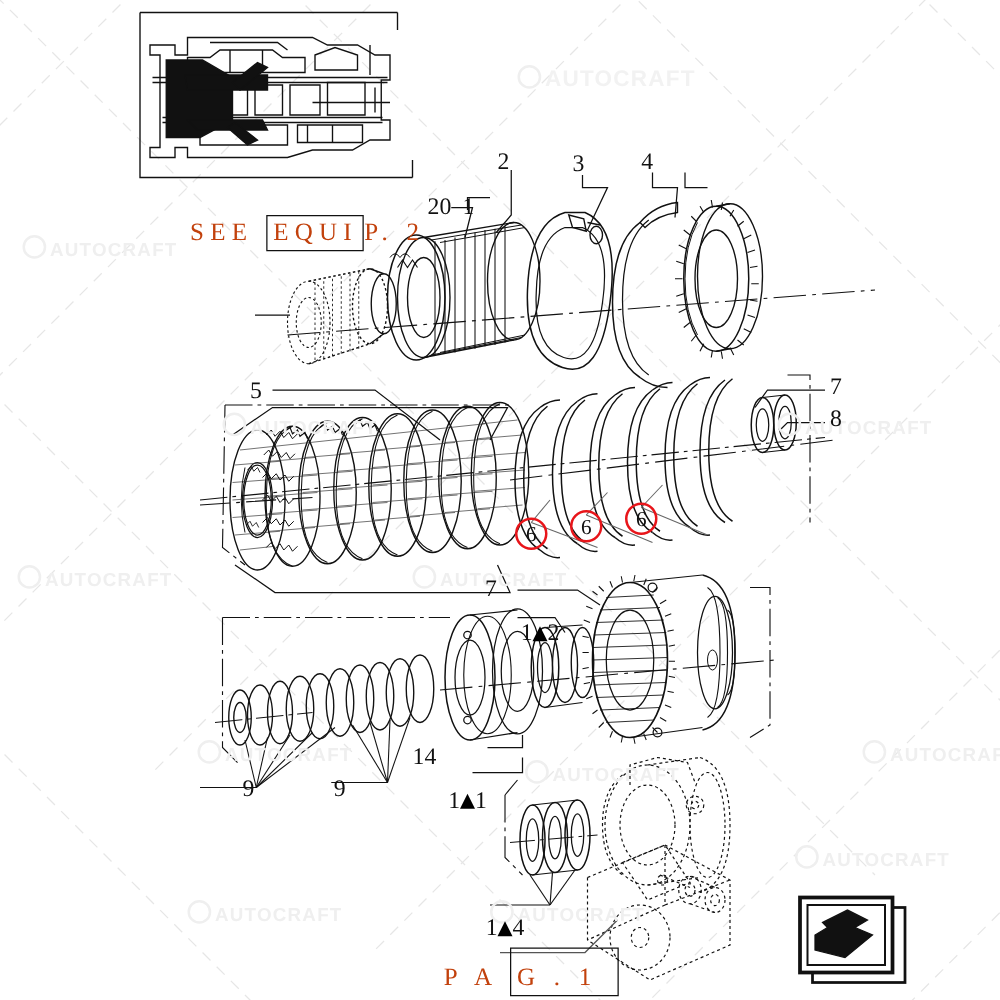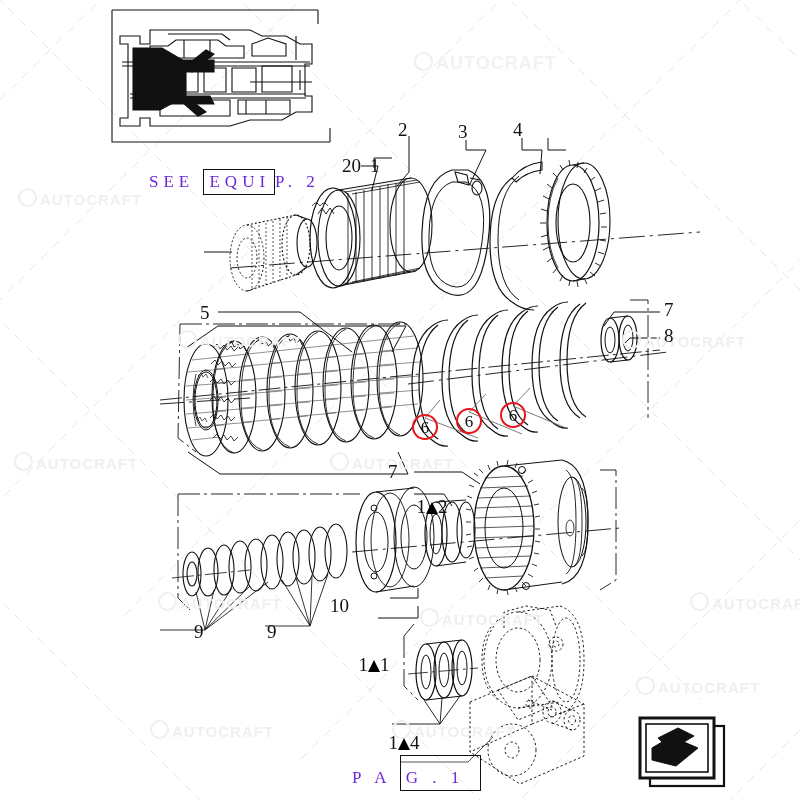--- a/index.html
+++ b/index.html
@@ -4,21 +4,21 @@
 <style>
   html,body{margin:0;padding:0;background:#fff;}
   body{width:800px;height:800px;overflow:hidden;
        font-family:"Liberation Serif", serif;}
   #stage{position:relative;width:800px;height:621px;background:#ffffff;}
   #stage svg.layer{position:absolute;left:0;top:0;width:800px;height:800px;}
   .lbl{position:absolute;font-family:"Liberation Serif",serif;color:#111;
        white-space:pre;line-height:1;}
   .num{font-size:19px;}
   .boxtext{position:absolute;font-family:"Liberation Serif",serif;
-           font-size:17px;letter-spacing:5px;color:#6d28d9;white-space:pre;}
+           font-size:20px;letter-spacing:5px;color:#c2410c;white-space:pre;}
   .wm{position:absolute;color:#efefef;font-family:"Liberation Sans",sans-serif;
       font-weight:bold;font-size:15px;letter-spacing:1px;white-space:nowrap;
       user-select:none;}
   .wm .ring{display:inline-block;width:15px;height:15px;border:2px solid #efefef;
             border-radius:50%;vertical-align:-2px;margin-right:3px;}
   .wmbig{color:#f2f2f2;font-size:18px;}
   .tri{display:inline-block;width:0;height:0;border-left:6px solid transparent;
        border-right:6px solid transparent;border-bottom:12px solid #000;
        vertical-align:-1px;}
   .redcirc{position:absolute;width:26px;height:26px;border:2.4px solid #e8151a;
@@ -569,30 +569,30 @@
   <div>
     <div class="lbl num" style="left:342px;top:156px;">20</div>
     <div class="lbl num" style="left:370px;top:156px;">1</div>
     <div class="lbl num" style="left:398px;top:120px;">2</div>
     <div class="lbl num" style="left:458px;top:122px;">3</div>
     <div class="lbl num" style="left:513px;top:120px;">4</div>
     <div class="lbl num" style="left:200px;top:303px;">5</div>
     <div class="lbl num" style="left:664px;top:300px;">7</div>
     <div class="lbl num" style="left:664px;top:326px;">8</div>
     <div class="lbl num" style="left:388px;top:462px;">7</div>
-    <div class="lbl num" style="left:330px;top:596px;">10</div>
+    <div class="lbl num" style="left:330px;top:596px;">14</div>
     <div class="lbl num" style="left:194px;top:622px;">9</div>
     <div class="lbl num" style="left:267px;top:622px;">9</div>
   </div>
 
   <div>
     <div class="lbl num" style="left:388px;top:478px;">
       <span>1</span><span class="tri"></span><span>2</span>
     </div>
-    <div class="lbl num" style="left:330px;top:636px;">
+    <div class="lbl num" style="left:330px;top:612px;">
       <span>1</span><span class="tri"></span><span>1</span>
     </div>
     <div class="lbl num" style="left:360px;top:714px;">
       <span>1</span><span class="tri"></span><span>4</span>
     </div>
   </div>
 
   <div>
     <div class="redcirc" style="left:412px;top:414px;">
       <span>6</span>

